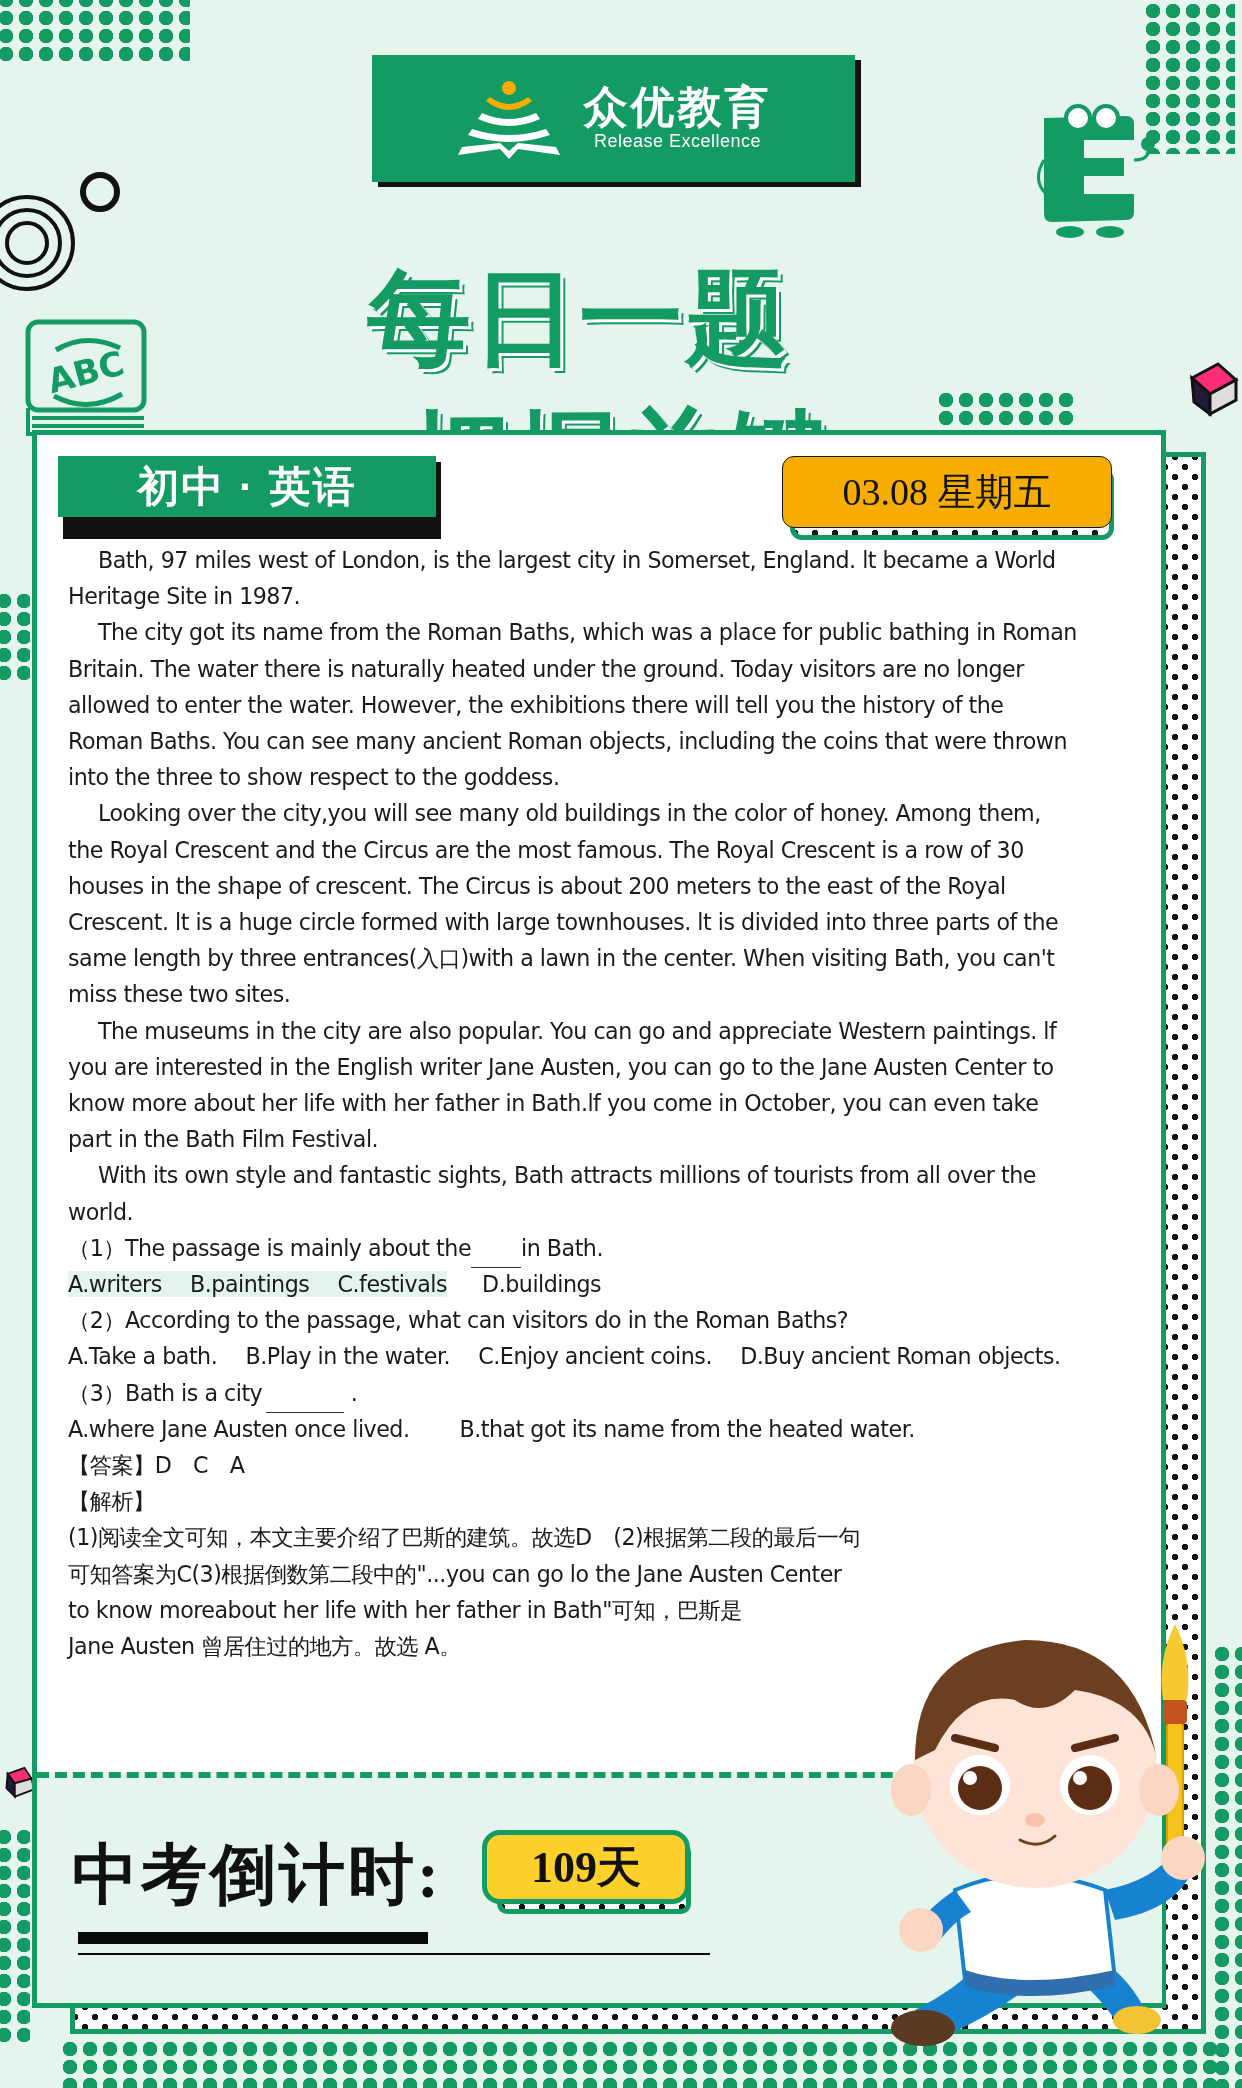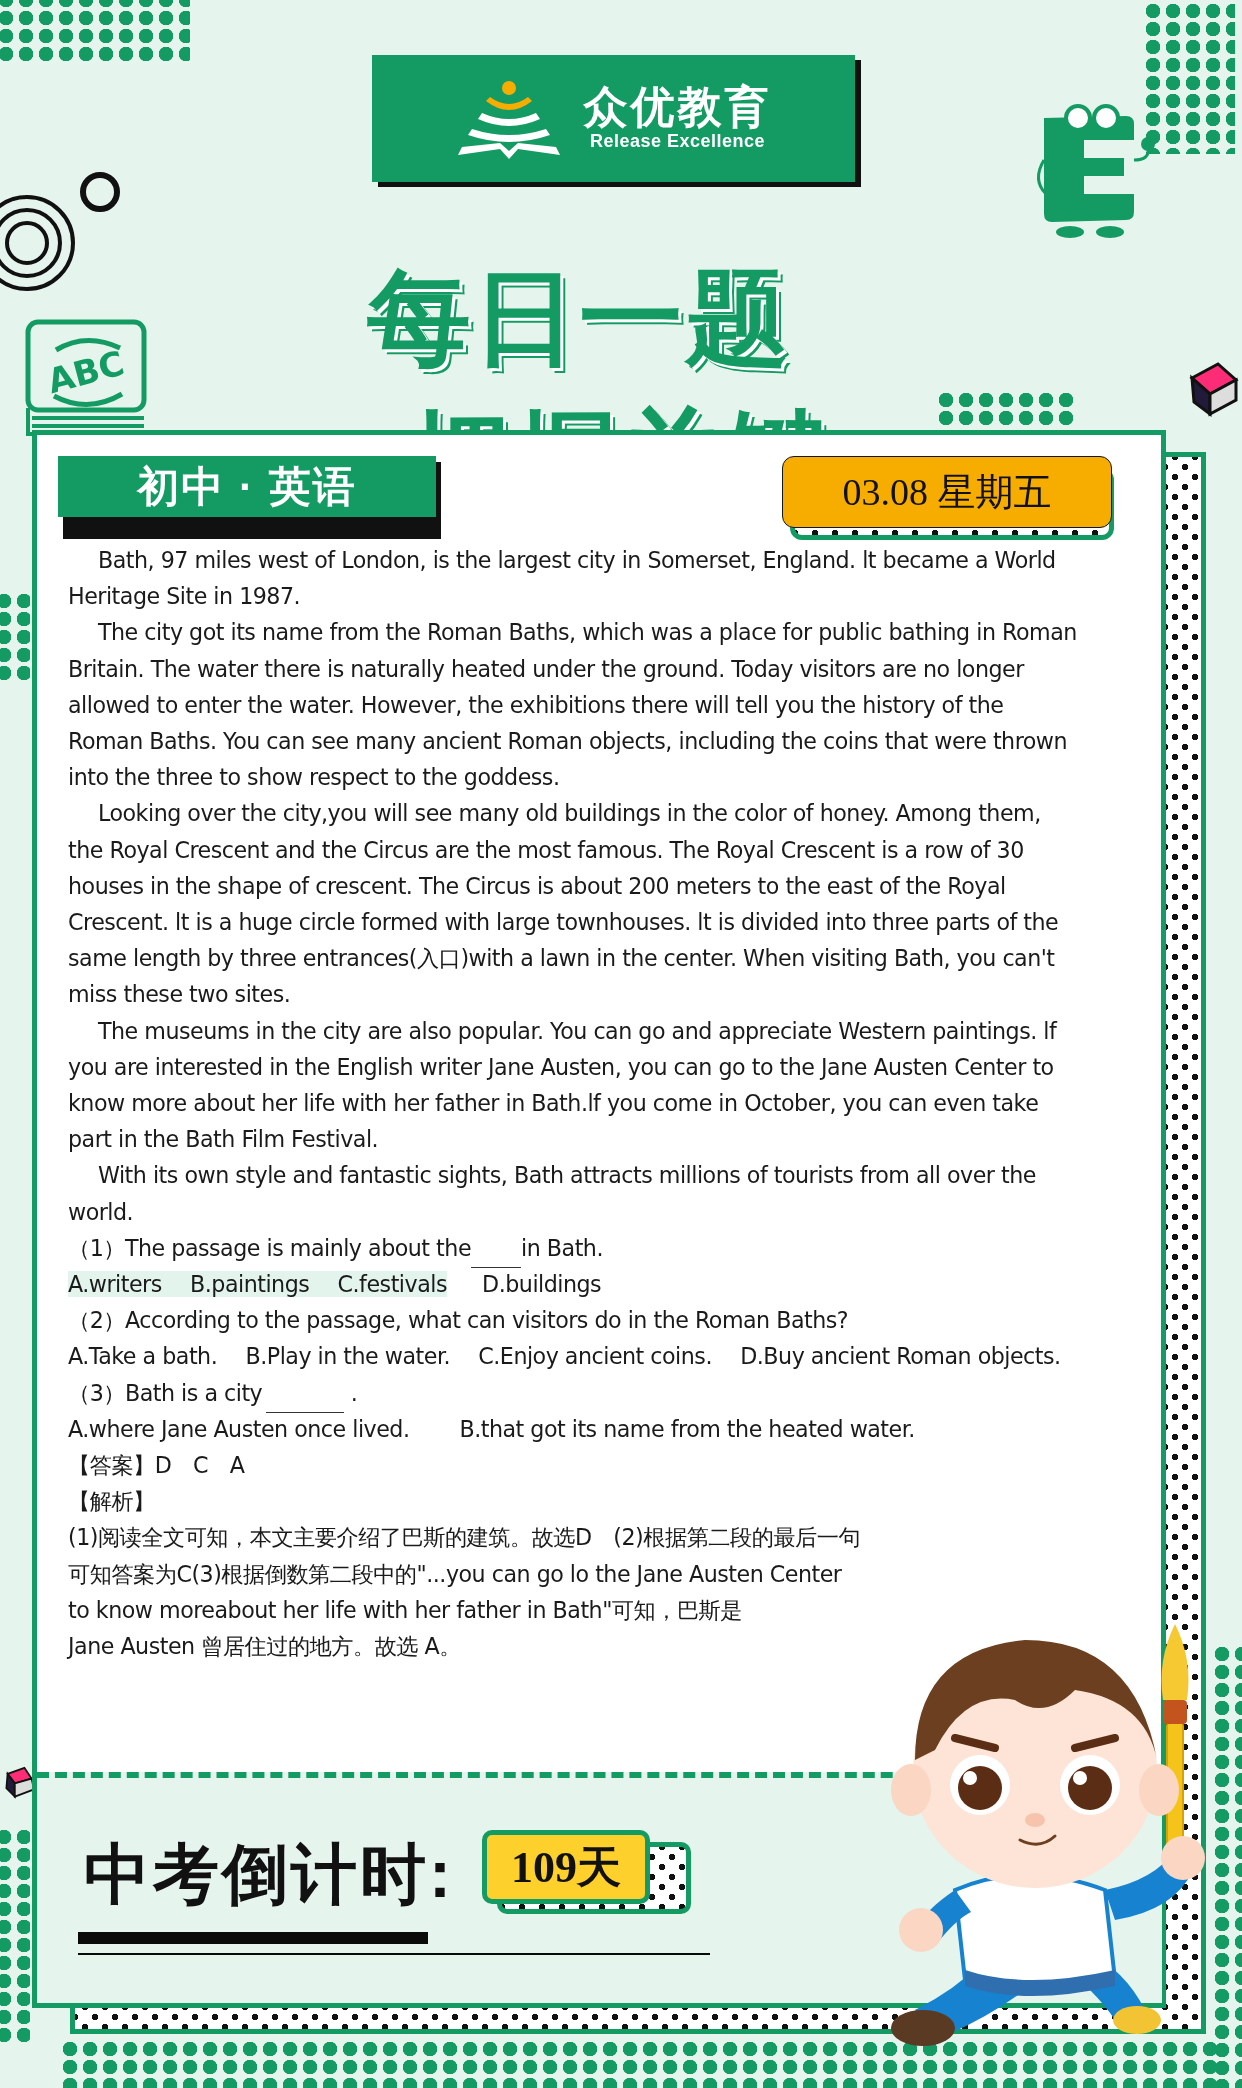--- a/index.html
+++ b/index.html
@@ -26,21 +26,21 @@
   }
 
   
   .logo-shadow { left: 378px; top: 60px; width: 483px; height: 127px; background: #111; }
   .logo-box {
     left: 372px; top: 55px; width: 483px; height: 127px; background: #149b63;
     display: flex; align-items: center; justify-content: center; gap: 22px;
   }
   .logo-text { display: flex; flex-direction: column; align-items: center; color: #fff; text-align: center; }
   .logo-cn { font-size: 44px; font-weight: bold; letter-spacing: 3px; line-height: 1; }
-  .logo-en { font-size: 18px; font-weight: bold; margin-top: 2px; letter-spacing: 0.5px; }
+  .logo-en { font-size: 18px; font-weight: normal; margin-top: 2px; letter-spacing: 0.5px; }
 
   
   .headline {
     left: 150px; top: 250px; width: 940px; text-align: center;
     font-size: 104px; font-weight: bold; color: #149b63; letter-spacing: 2px;
     text-shadow: 3px 3px 0 #fff, 5px 5px 0 #149b63;
     font-family: "DejaVu Sans", sans-serif;
   }
   .headline span { display: inline-block; margin: 0 4px; }
 
@@ -74,27 +74,27 @@
     letter-spacing: -0.5px;
   }
   .passage p { white-space: nowrap; }
   .indent { padding-left: 30px; }
   .hl { background: #e2f4ec; }
   .hl-first { position: absolute; left: -20px; top: 6px; width: 460px; height: 32px; background: #e2f4ec; z-index: -1; }
   .blank { display: inline-block; border-bottom: 1.5px solid #333; vertical-align: baseline; }
 
   
   .countdown-label {
-    left: 84px; top: 1830px; font-size: 66px; font-weight: bold; color: #111; letter-spacing: 3px;
-    font-family: Liberation Sans, sans-serif;
+    left: 72px; top: 1830px; font-size: 66px; font-weight: bold; color: #111; letter-spacing: 3px;
+    font-family: Liberation Serif, serif;
   }
   .count-back { left: 497px; top: 1842px; width: 194px; height: 72px; border: 5px solid #149b63; border-radius: 10px; }
   .count {
-    left: 482px; top: 1830px; width: 168px; height: 74px; background: #fdd02b; border: 5px solid #149b63;
-    border-radius: 10px; display: flex; align-items: center; justify-content: center;
+    left: 482px; top: 1830px; width: 208px; height: 74px; background: #fdd02b; border: 5px solid #149b63;
+    border-radius: 18px; display: flex; align-items: center; justify-content: center;
     font-family: "Liberation Serif", "DejaVu Serif", serif; font-weight: bold; font-size: 44px; color: #111;
   }
   .bar-thick { left: 78px; top: 1932px; width: 350px; height: 12px; background: #0a0a0a; }
   .bar-thin { left: 78px; top: 1953px; width: 632px; height: 2px; background: #0a0a0a; }
 
   
   .mascot { left: 875px; top: 1610px; width: 340px; height: 440px; }
 </style>
 </head>
 <body>

